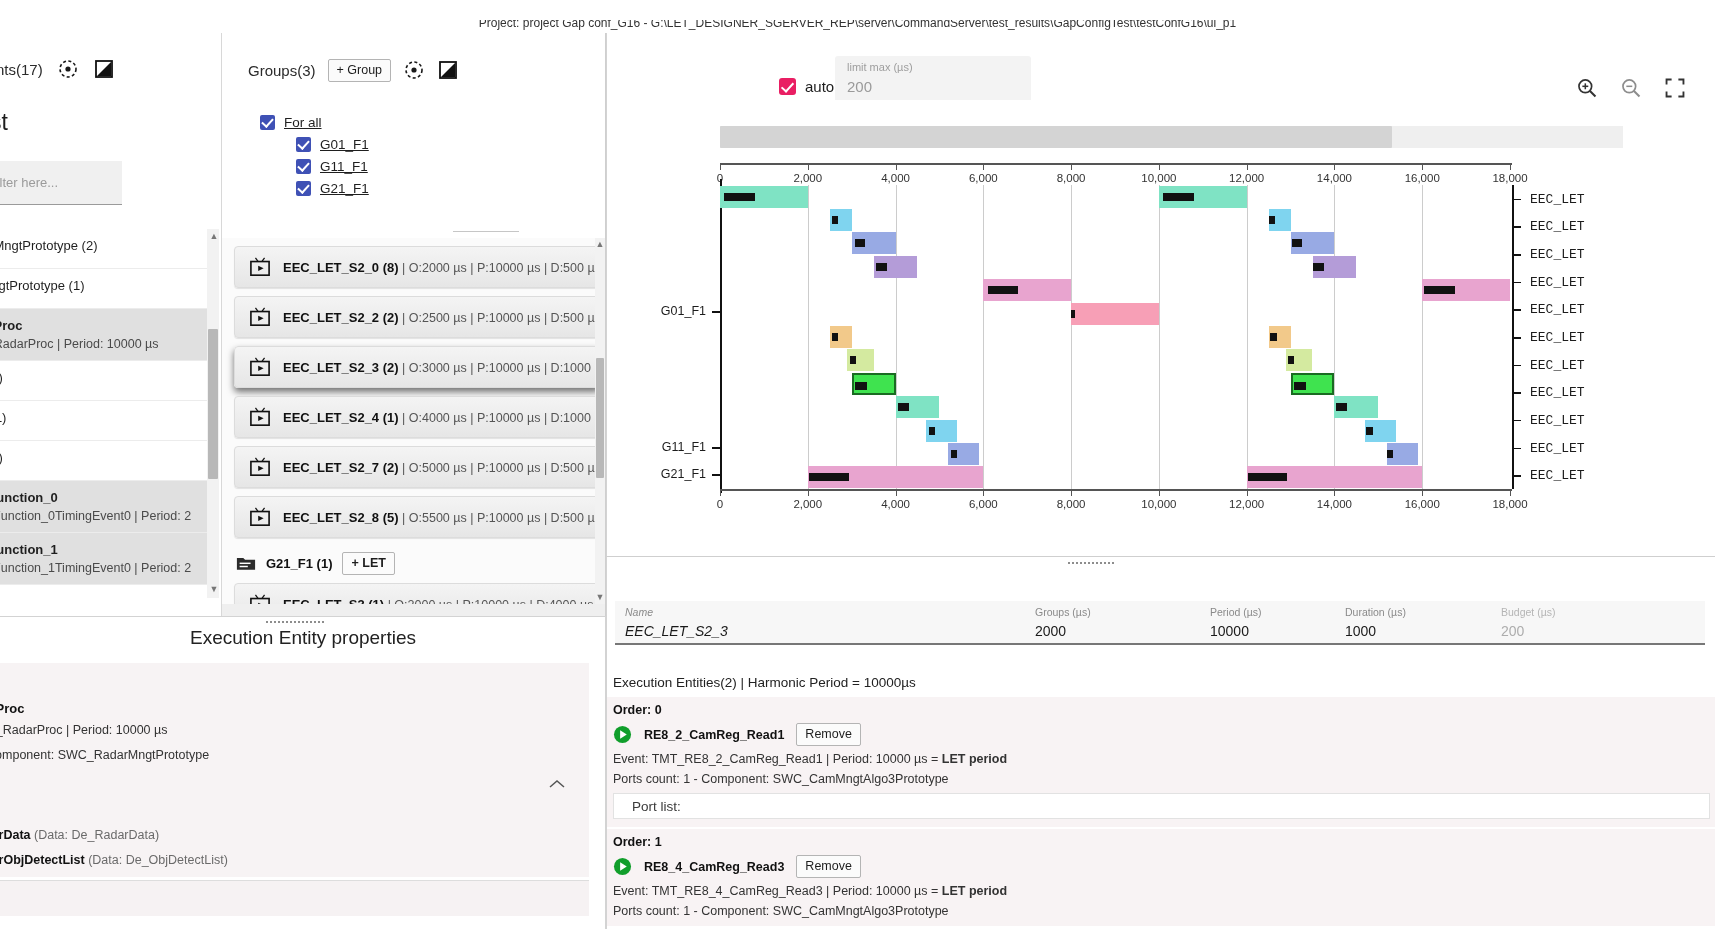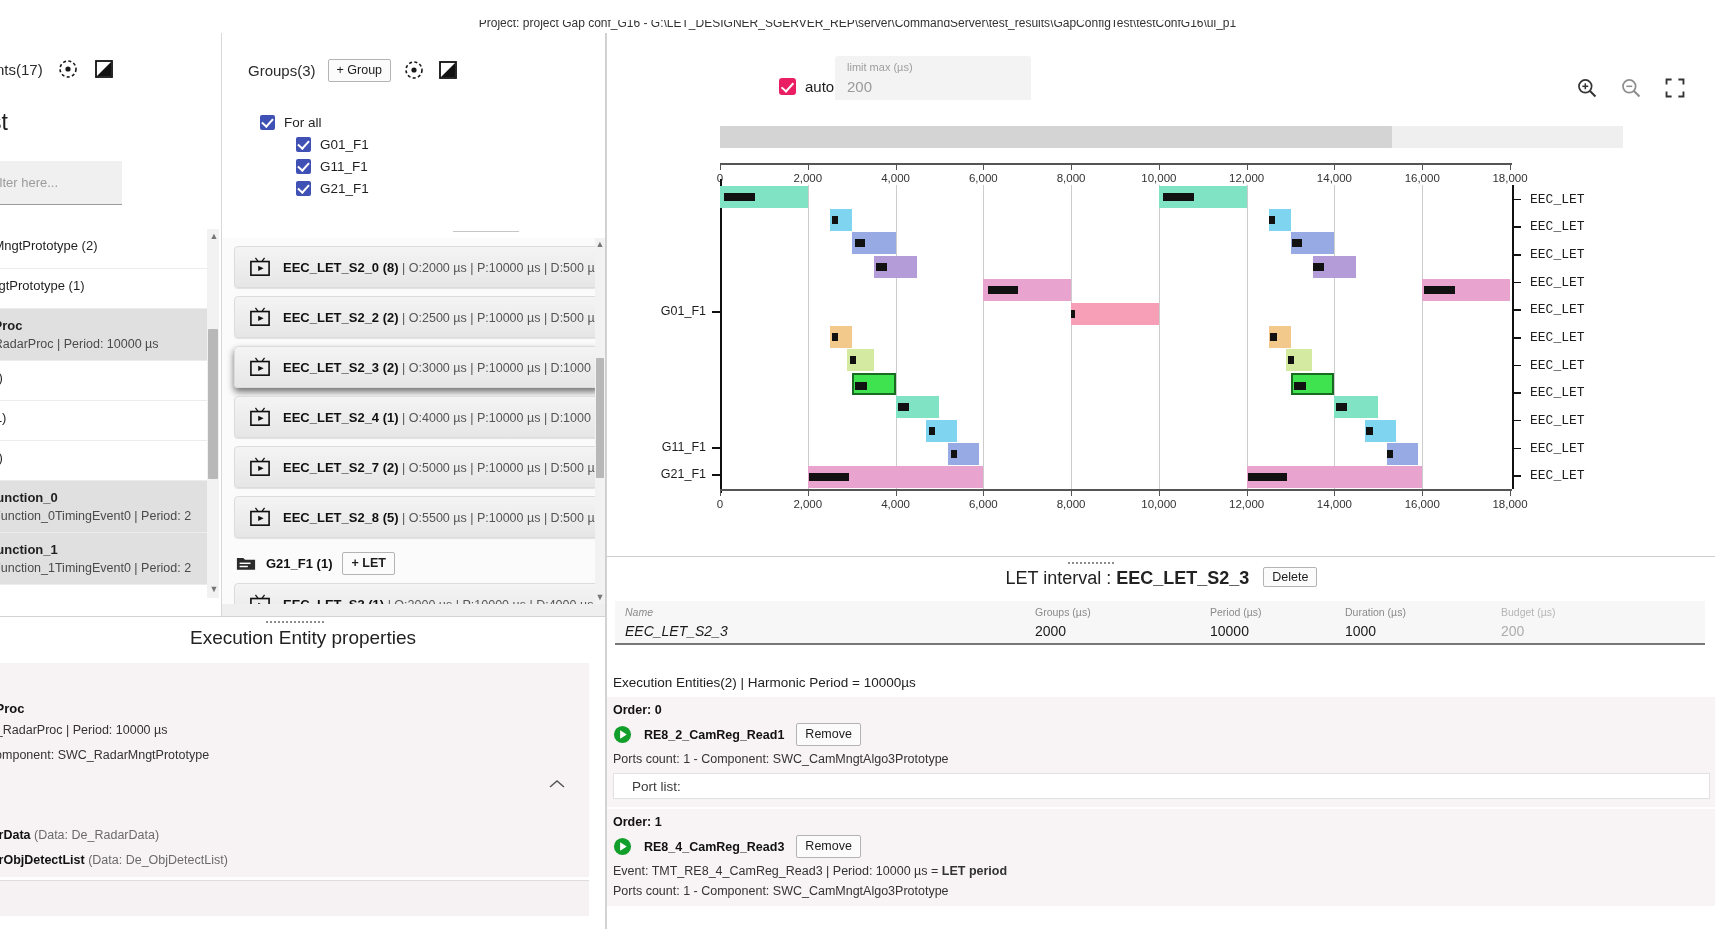--- a/index.html
+++ b/index.html
@@ -90,21 +90,21 @@
   .chk-row { display:flex; align-items:center; gap: 9px; height: 22px; }
   .chk-row.ind { padding-left: 36px; }
   .chk {
     width: 15px; height: 15px; background: #3f51b5; border-radius: 2px;
     position: relative; flex: none; cursor: pointer;
   }
   .chk::after {
     content:""; position:absolute; left:4px; top:1.5px; width:5px; height:9px;
     border: solid #fff; border-width: 0 2px 2px 0; transform: rotate(42deg);
   }
-  .chk-lbl { font-size: 13.5px; color:#1f1f1f; }
+  .chk-lbl { font-size: 13.5px; color:#1f1f1f;text-decoration:underline; }
   .group-divider {
     position: absolute; left: 231px; top: 198px; width: 66px; height: 1px; background:#c6c6c6;
   }
   .let-list {
     position: absolute; left: 0; top: 205px; width: 384px; bottom: 0;
     overflow: hidden; background: #fbfbfb;
   }
   .let-item {
     margin: 8px 6px 8px 12px; height: 42px; border-radius: 4px;
     background: linear-gradient(#f4f4f4, #e6e6e6);
@@ -643,23 +643,20 @@
           <div class="rtick" style="top: 262.545px;"></div>
           <div class="rlbl" style="top: 262.545px;">EEC_LET</div>
           <div class="rtick" style="top: 290.182px;"></div>
           <div class="rlbl" style="top: 290.182px;">EEC_LET</div>
         </div>
     </div>
   </div>
 
   <div class="detail">
     <div class="det-grip"></div>
-    <div class="det-title">
-      <span>LET interval : </span><b>EEC_LET_S2_3</b><span class="dbtn">Delete</span>
-    </div>
     <div class="fields" id="fields">
         <div class="fld" style="left: 10px; font-style: italic;">
           <div class="k">Name</div>
           <div class="v">EEC_LET_S2_3</div>
         </div>
         <div class="fld" style="left: 420px;">
           <div class="k">Groups (µs)</div>
           <div class="v">2000</div>
         </div>
         <div class="fld" style="left: 595px;">
@@ -680,20 +677,21 @@
         <div style="background: rgb(248, 243, 244); padding: 6px 0px 8px; margin-bottom: 2px;">
           <div class="ee-order">Order: 0</div>
           <div class="ee-row">
             <svg class="play-icon" viewBox="0 0 20 20">
               <circle cx="10" cy="10" r="9" fill="#119e2b"></circle>
               <path d="M7.5 5.5 L14.5 10 L7.5 14.5 Z" fill="#fff"></path>
             </svg>
             <span class="ee-name">RE8_2_CamReg_Read1</span>
             <span class="mini-btn">Remove</span>
           </div>
+          <div class="ee-meta"><span>Event: TMT_RE8_2_CamReg_Read1 | Period: 10000 µs = </span><b>LET period</b></div>
           <div class="ee-meta">Ports count: 1 - Component: SWC_CamMngtAlgo3Prototype</div>
           <div class="portlist">Port list:</div>
         </div>
         <div style="background: rgb(248, 243, 244); padding: 6px 0px 8px; margin-bottom: 2px;">
           <div class="ee-order">Order: 1</div>
           <div class="ee-row">
             <svg class="play-icon" viewBox="0 0 20 20">
               <circle cx="10" cy="10" r="9" fill="#119e2b"></circle>
               <path d="M7.5 5.5 L14.5 10 L7.5 14.5 Z" fill="#fff"></path>
             </svg>

